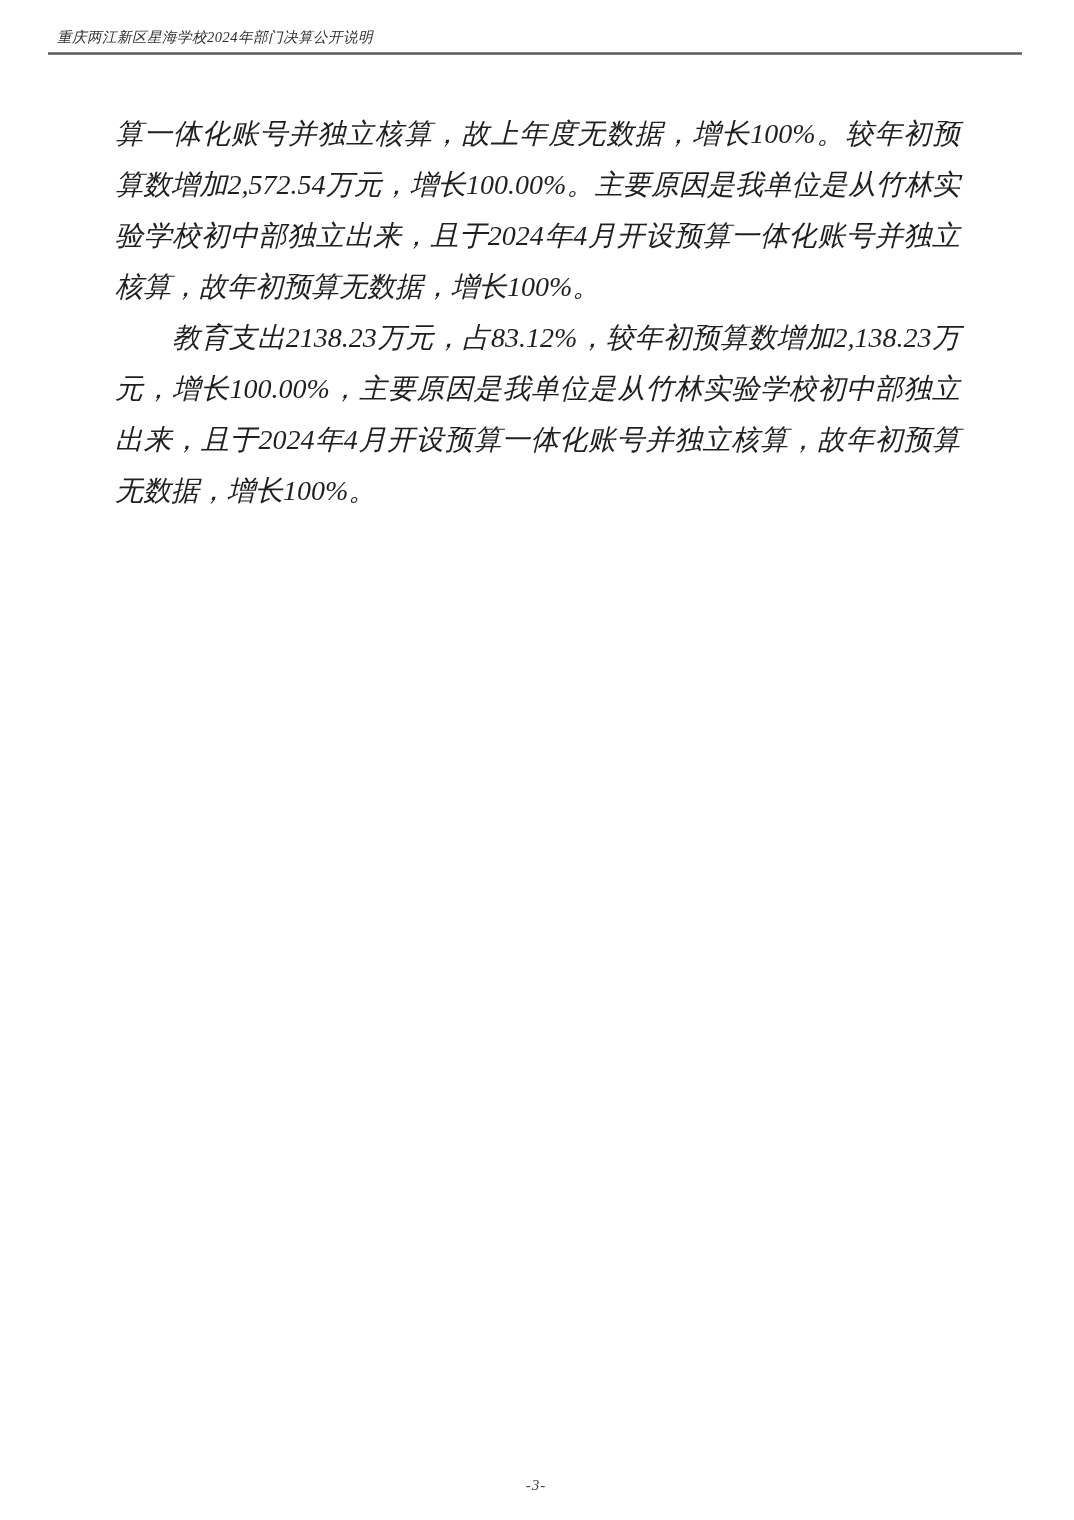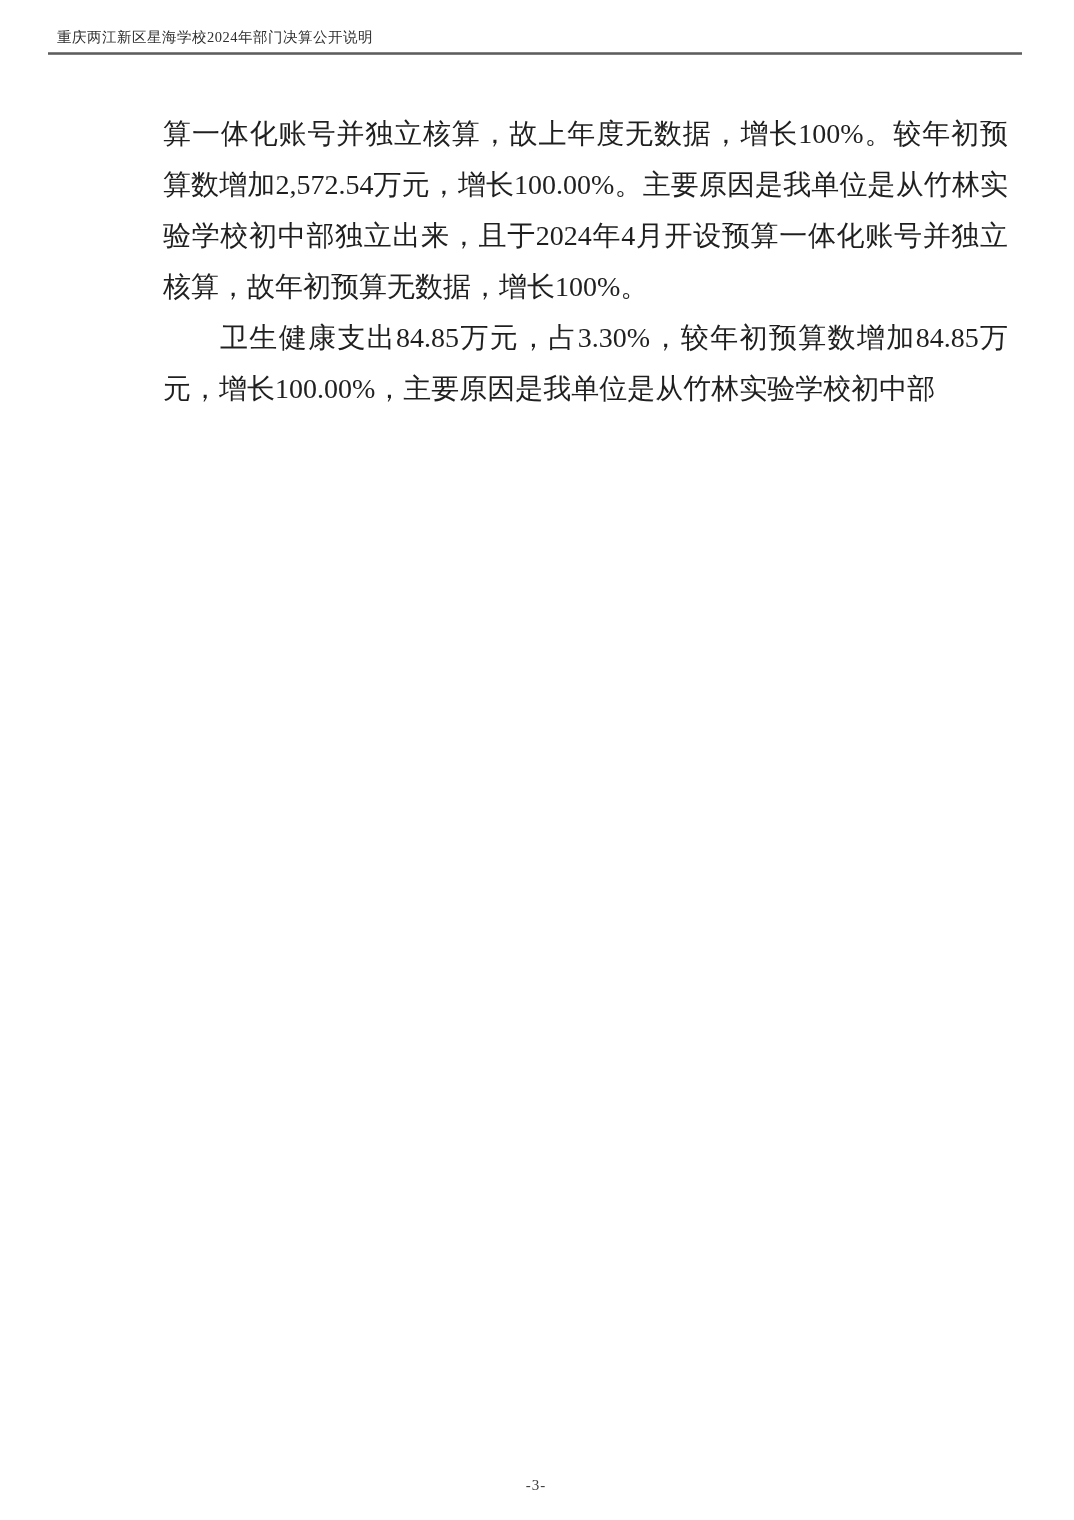--- a/index.html
+++ b/index.html
@@ -8,20 +8,21 @@
     background: #ffffff;
   }
   .page {
     position: relative;
     width: 1072px;
     height: 1520px;
     background: #ffffff;
     font-family: "Liberation Serif", "DejaVu Serif", serif;
     color: #1c1c1c;
     overflow: hidden;
+    font-style: italic;
   }
   .page-header {
     position: absolute;
     left: 0;
     top: 0;
     width: 100%;
     height: 60px;
   }
   .header-title {
     position: absolute;
@@ -42,21 +43,20 @@
   }
   .document-body {
     position: absolute;
     left: 115px;
     top: 108px;
     width: 845px;
     font-size: 28px;
     line-height: 51px;
     text-align: justify;
     color: #1f1f1f;
-    margin-left: 48px;
   }
   .document-body p.para {
     margin: 0;
     padding: 0;
   }
   .document-body p.para.indent {
     text-indent: 57px;
   }
   .page-footer {
     position: absolute;
@@ -77,20 +77,20 @@
 <div class="page">
 
   <div class="page-header">
     <span class="header-title">重庆两江新区星海学校2024年部门决算公开说明</span>
     <div class="header-rule"></div>
   </div>
 
   <main class="document-body">
 
   <p class="para">算一体化账号并独立核算，故上年度无数据，增长100%。较年初预算数增加2,572.54万元，增长100.00%。主要原因是我单位是从竹林实验学校初中部独立出来，且于2024年4月开设预算一体化账号并独立核算，故年初预算无数据，增长100%。</p>
-      <p class="para indent">卫生健康支出84.85万元，占3.30%，较年初预算数增加84.85万元，增长100.00%，主要原因是我单位是从竹林实验学校初中部</p>
+      <p class="para indent">教育支出2138.23万元，占83.12%，较年初预算数增加2,138.23万元，增长100.00%，主要原因是我单位是从竹林实验学校初中部独立出来，且于2024年4月开设预算一体化账号并独立核算，故年初预算无数据，增长100%。</p>
     </main>
 
   <div class="page-footer">
     <span class="page-number">-3-</span>
   </div>
 
 </div>
 
 </body></html>

